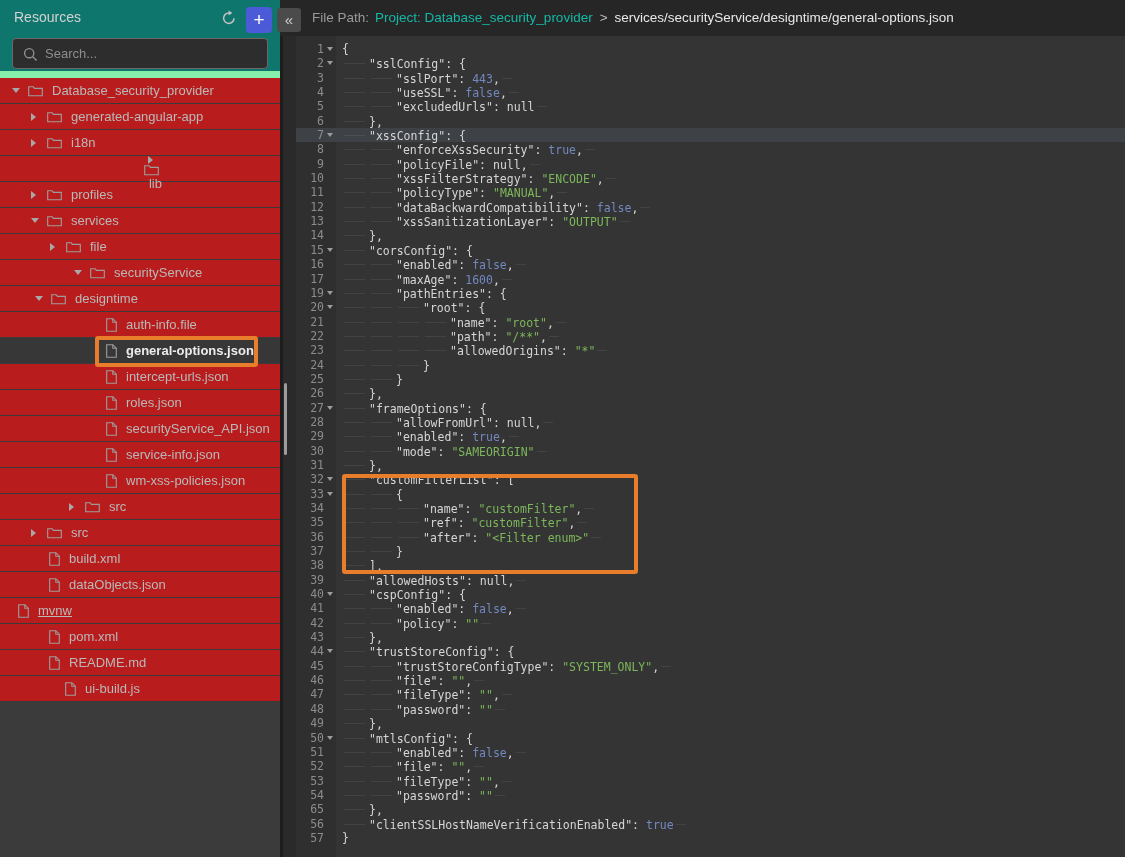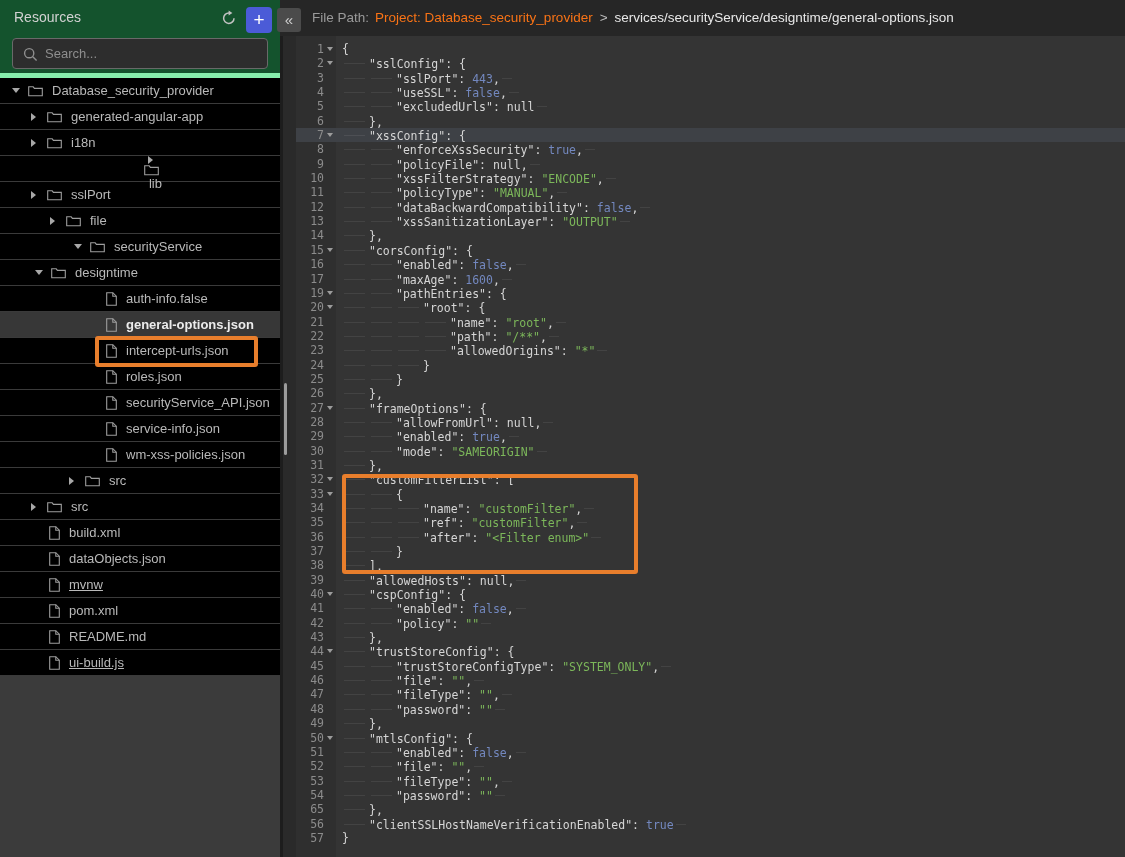--- a/index.html
+++ b/index.html
@@ -2,49 +2,49 @@
 <html><head>
 <meta charset="utf-8">
 <style>
   * { box-sizing: border-box; }
   html,body { margin:0; padding:0; background:#343434; }
   body { width:1125px; height:857px; overflow:hidden; font-family:"Liberation Sans",sans-serif; }
   #app { position:relative; width:1125px; height:857px; background:#343434; }
 
   
   #sidebar { position:absolute; left:0; top:0; width:280px; height:857px; background:#3b3b3b; overflow:hidden; }
-  .sb-head { position:absolute; left:0; top:0; right:0; height:78px; background:#14532d; border-bottom:5px solid #86efac; }
+  .sb-head { position:absolute; left:0; top:0; right:0; height:78px; background:#0f766e; border-bottom:7px solid #86efac; }
   .sb-title { position:absolute; left:14px; top:9px; font-size:14px; color:#d2d2d2; }
   .refresh-btn { position:absolute; left:218px; top:8px; width:22px; height:22px; background:transparent; border:none; padding:0; cursor:pointer; }
   .add-btn { position:absolute; left:246px; top:7px; width:26px; height:26px; background:#4b5bd7; border:none; border-radius:4px; color:#ffffff; font-size:19px; line-height:24px; text-align:center; padding:0; cursor:pointer; }
   .search-wrap { position:absolute; left:12px; top:38px; width:256px; height:31px; border:1px solid #696969; border-radius:4px; background:#2d2d2d; }
   .search-wrap .mag { position:absolute; left:10px; top:8px; }
   .search-wrap input { position:absolute; left:30px; top:2px; width:218px; height:25px; background:transparent; border:none; outline:none; color:#cccccc; font-size:13px; font-family:"Liberation Sans",sans-serif; }
   .search-wrap input::placeholder { color:#8e8e8e; }
 
   #tree { position:absolute; left:0; top:78px; right:0; }
-  .trow { height:26px; background:#000000; border-bottom:1px solid #3a3a3a; display:flex; align-items:center; font-size:13px; color:#b9b9b9; cursor:pointer; }
+  .trow { height:26px; background:#b91c1c; border-bottom:1px solid #3a3a3a; display:flex; align-items:center; font-size:13px; color:#b9b9b9; cursor:pointer; }
   .trow.selected { background:#373737; color:#ececec; font-weight:bold; }
   .chev { width:16px; flex:none; display:flex; align-items:center; justify-content:flex-start; }
   .tri-down { width:0; height:0; border-left:4px solid transparent; border-right:4px solid transparent; border-top:5px solid #a8a8a8; }
   .tri-right { width:0; height:0; border-top:4px solid transparent; border-bottom:4px solid transparent; border-left:5px solid #a8a8a8; }
   .fspacer { width:18px; flex:none; }
   .ticon { flex:none; display:flex; align-items:center; margin-right:9px; }
   .tlabel { white-space:nowrap; }
 
   
   #splitter { position:absolute; left:280px; top:0; width:16px; height:857px; background:#2a2a2a; border-left:3px solid #1d1d1d; cursor:col-resize; }
   #grip { position:absolute; left:1px; top:383px; width:3px; height:72px; background:#9c9c9c; border-radius:2px; }
 
   #collapse { position:absolute; left:277px; top:8px; width:24px; height:24px; background:#4b4b4b; border:none; border-radius:3px; color:#cfcfcf; font-size:15px; line-height:22px; text-align:center; padding:0; z-index:6; cursor:pointer; }
 
   
   #filepath { position:absolute; left:280px; top:0; right:0; height:36px; background:#262626; line-height:36px; padding-left:32px; font-size:13.5px; white-space:nowrap; z-index:2; }
   .fp-label { color:#9a9a9a; margin-right:6px; }
-  .fp-proj { color:#f97316; }
+  .fp-proj { color:#14b8a6; }
   .fp-sep { color:#bdbdbd; margin:0 7px; }
   .fp-path { color:#e8e8e8; }
 
   
   #codewrap { position:absolute; left:296px; top:36px; right:0; bottom:0; background:#343434; padding-top:6px; font-family:"DejaVu Sans Mono",monospace; font-size:11.5px; }
   #gutterbg { position:absolute; left:0; top:0; bottom:0; width:40px; background:#2f2f2f; }
   .line { position:relative; display:flex; height:14.35px; line-height:14.35px; white-space:pre; z-index:1; }
   .line.active { background:#3e4146; }
   .num { flex:none; width:28px; padding-left:6px; text-align:right; color:#8c8c8c; }
   .fold { flex:none; width:12px; position:relative; }
@@ -134,21 +134,32 @@
         </div>
         <div class="trow" style="padding-left: 31px;">
           <span class="chev">
             <i class="tri-right"></i>
           </span>
           <span class="ticon">
             <svg width="15" height="12" viewBox="0 0 15 12">
               <path d="M0.7 10.8 V1.8 H5.2 L6.4 3.4 H14.3 V10.8 Z" fill="none" stroke="#9d9d9d" stroke-width="1.1"></path>
             </svg>
           </span>
-          <span class="tlabel">sslPort</span>
+          <span class="tlabel">profiles</span>
+        </div>
+        <div class="trow" style="padding-left: 31px;">
+          <span class="chev">
+            <i class="tri-down"></i>
+          </span>
+          <span class="ticon">
+            <svg width="15" height="12" viewBox="0 0 15 12">
+              <path d="M0.7 10.8 V1.8 H5.2 L6.4 3.4 H14.3 V10.8 Z" fill="none" stroke="#9d9d9d" stroke-width="1.1"></path>
+            </svg>
+          </span>
+          <span class="tlabel">services</span>
         </div>
         <div class="trow" style="padding-left: 50px;">
           <span class="chev">
             <i class="tri-right"></i>
           </span>
           <span class="ticon">
             <svg width="15" height="12" viewBox="0 0 15 12">
               <path d="M0.7 10.8 V1.8 H5.2 L6.4 3.4 H14.3 V10.8 Z" fill="none" stroke="#9d9d9d" stroke-width="1.1"></path>
             </svg>
           </span>
@@ -177,21 +188,21 @@
           <span class="tlabel">designtime</span>
         </div>
         <div class="trow" style="padding-left: 88px;">
           <span class="fspacer"></span>
           <span class="ticon">
             <svg width="11" height="14" viewBox="0 0 11 14">
               <path d="M0.7 0.7 H6.8 L10.3 4.2 V13.3 H0.7 Z" fill="none" stroke="#9d9d9d" stroke-width="1.1"></path>
               <path d="M6.8 0.7 V4.2 H10.3" fill="none" stroke="#9d9d9d" stroke-width="1.1"></path>
             </svg>
           </span>
-          <span class="tlabel">auth-info.false</span>
+          <span class="tlabel">auth-info.file</span>
         </div>
         <div class="trow selected" style="padding-left: 88px;">
           <span class="fspacer"></span>
           <span class="ticon">
             <svg width="11" height="14" viewBox="0 0 11 14">
               <path d="M0.7 0.7 H6.8 L10.3 4.2 V13.3 H0.7 Z" fill="none" stroke="#9d9d9d" stroke-width="1.1"></path>
               <path d="M6.8 0.7 V4.2 H10.3" fill="none" stroke="#9d9d9d" stroke-width="1.1"></path>
             </svg>
           </span>
           <span class="tlabel">general-options.json</span>
@@ -281,21 +292,21 @@
         <div class="trow" style="padding-left: 31px;">
           <span class="fspacer"></span>
           <span class="ticon">
             <svg width="11" height="14" viewBox="0 0 11 14">
               <path d="M0.7 0.7 H6.8 L10.3 4.2 V13.3 H0.7 Z" fill="none" stroke="#9d9d9d" stroke-width="1.1"></path>
               <path d="M6.8 0.7 V4.2 H10.3" fill="none" stroke="#9d9d9d" stroke-width="1.1"></path>
             </svg>
           </span>
           <span class="tlabel">dataObjects.json</span>
         </div>
-        <div class="trow" style="padding-left: 31px; text-decoration: underline;">
+        <div class="trow" style=" text-decoration: underline;">
           <span class="fspacer"></span>
           <span class="ticon">
             <svg width="11" height="14" viewBox="0 0 11 14">
               <path d="M0.7 0.7 H6.8 L10.3 4.2 V13.3 H0.7 Z" fill="none" stroke="#9d9d9d" stroke-width="1.1"></path>
               <path d="M6.8 0.7 V4.2 H10.3" fill="none" stroke="#9d9d9d" stroke-width="1.1"></path>
             </svg>
           </span>
           <span class="tlabel">mvnw</span>
         </div>
         <div class="trow" style="padding-left: 31px;">
@@ -311,21 +322,21 @@
         <div class="trow" style="padding-left: 31px;">
           <span class="fspacer"></span>
           <span class="ticon">
             <svg width="11" height="14" viewBox="0 0 11 14">
               <path d="M0.7 0.7 H6.8 L10.3 4.2 V13.3 H0.7 Z" fill="none" stroke="#9d9d9d" stroke-width="1.1"></path>
               <path d="M6.8 0.7 V4.2 H10.3" fill="none" stroke="#9d9d9d" stroke-width="1.1"></path>
             </svg>
           </span>
           <span class="tlabel">README.md</span>
         </div>
-        <div class="trow" style="padding-left: 31px; text-decoration: underline;">
+        <div class="trow" style="padding-left: 47px;">
           <span class="fspacer"></span>
           <span class="ticon">
             <svg width="11" height="14" viewBox="0 0 11 14">
               <path d="M0.7 0.7 H6.8 L10.3 4.2 V13.3 H0.7 Z" fill="none" stroke="#9d9d9d" stroke-width="1.1"></path>
               <path d="M6.8 0.7 V4.2 H10.3" fill="none" stroke="#9d9d9d" stroke-width="1.1"></path>
             </svg>
           </span>
           <span class="tlabel">ui-build.js</span>
         </div>
       </div>

